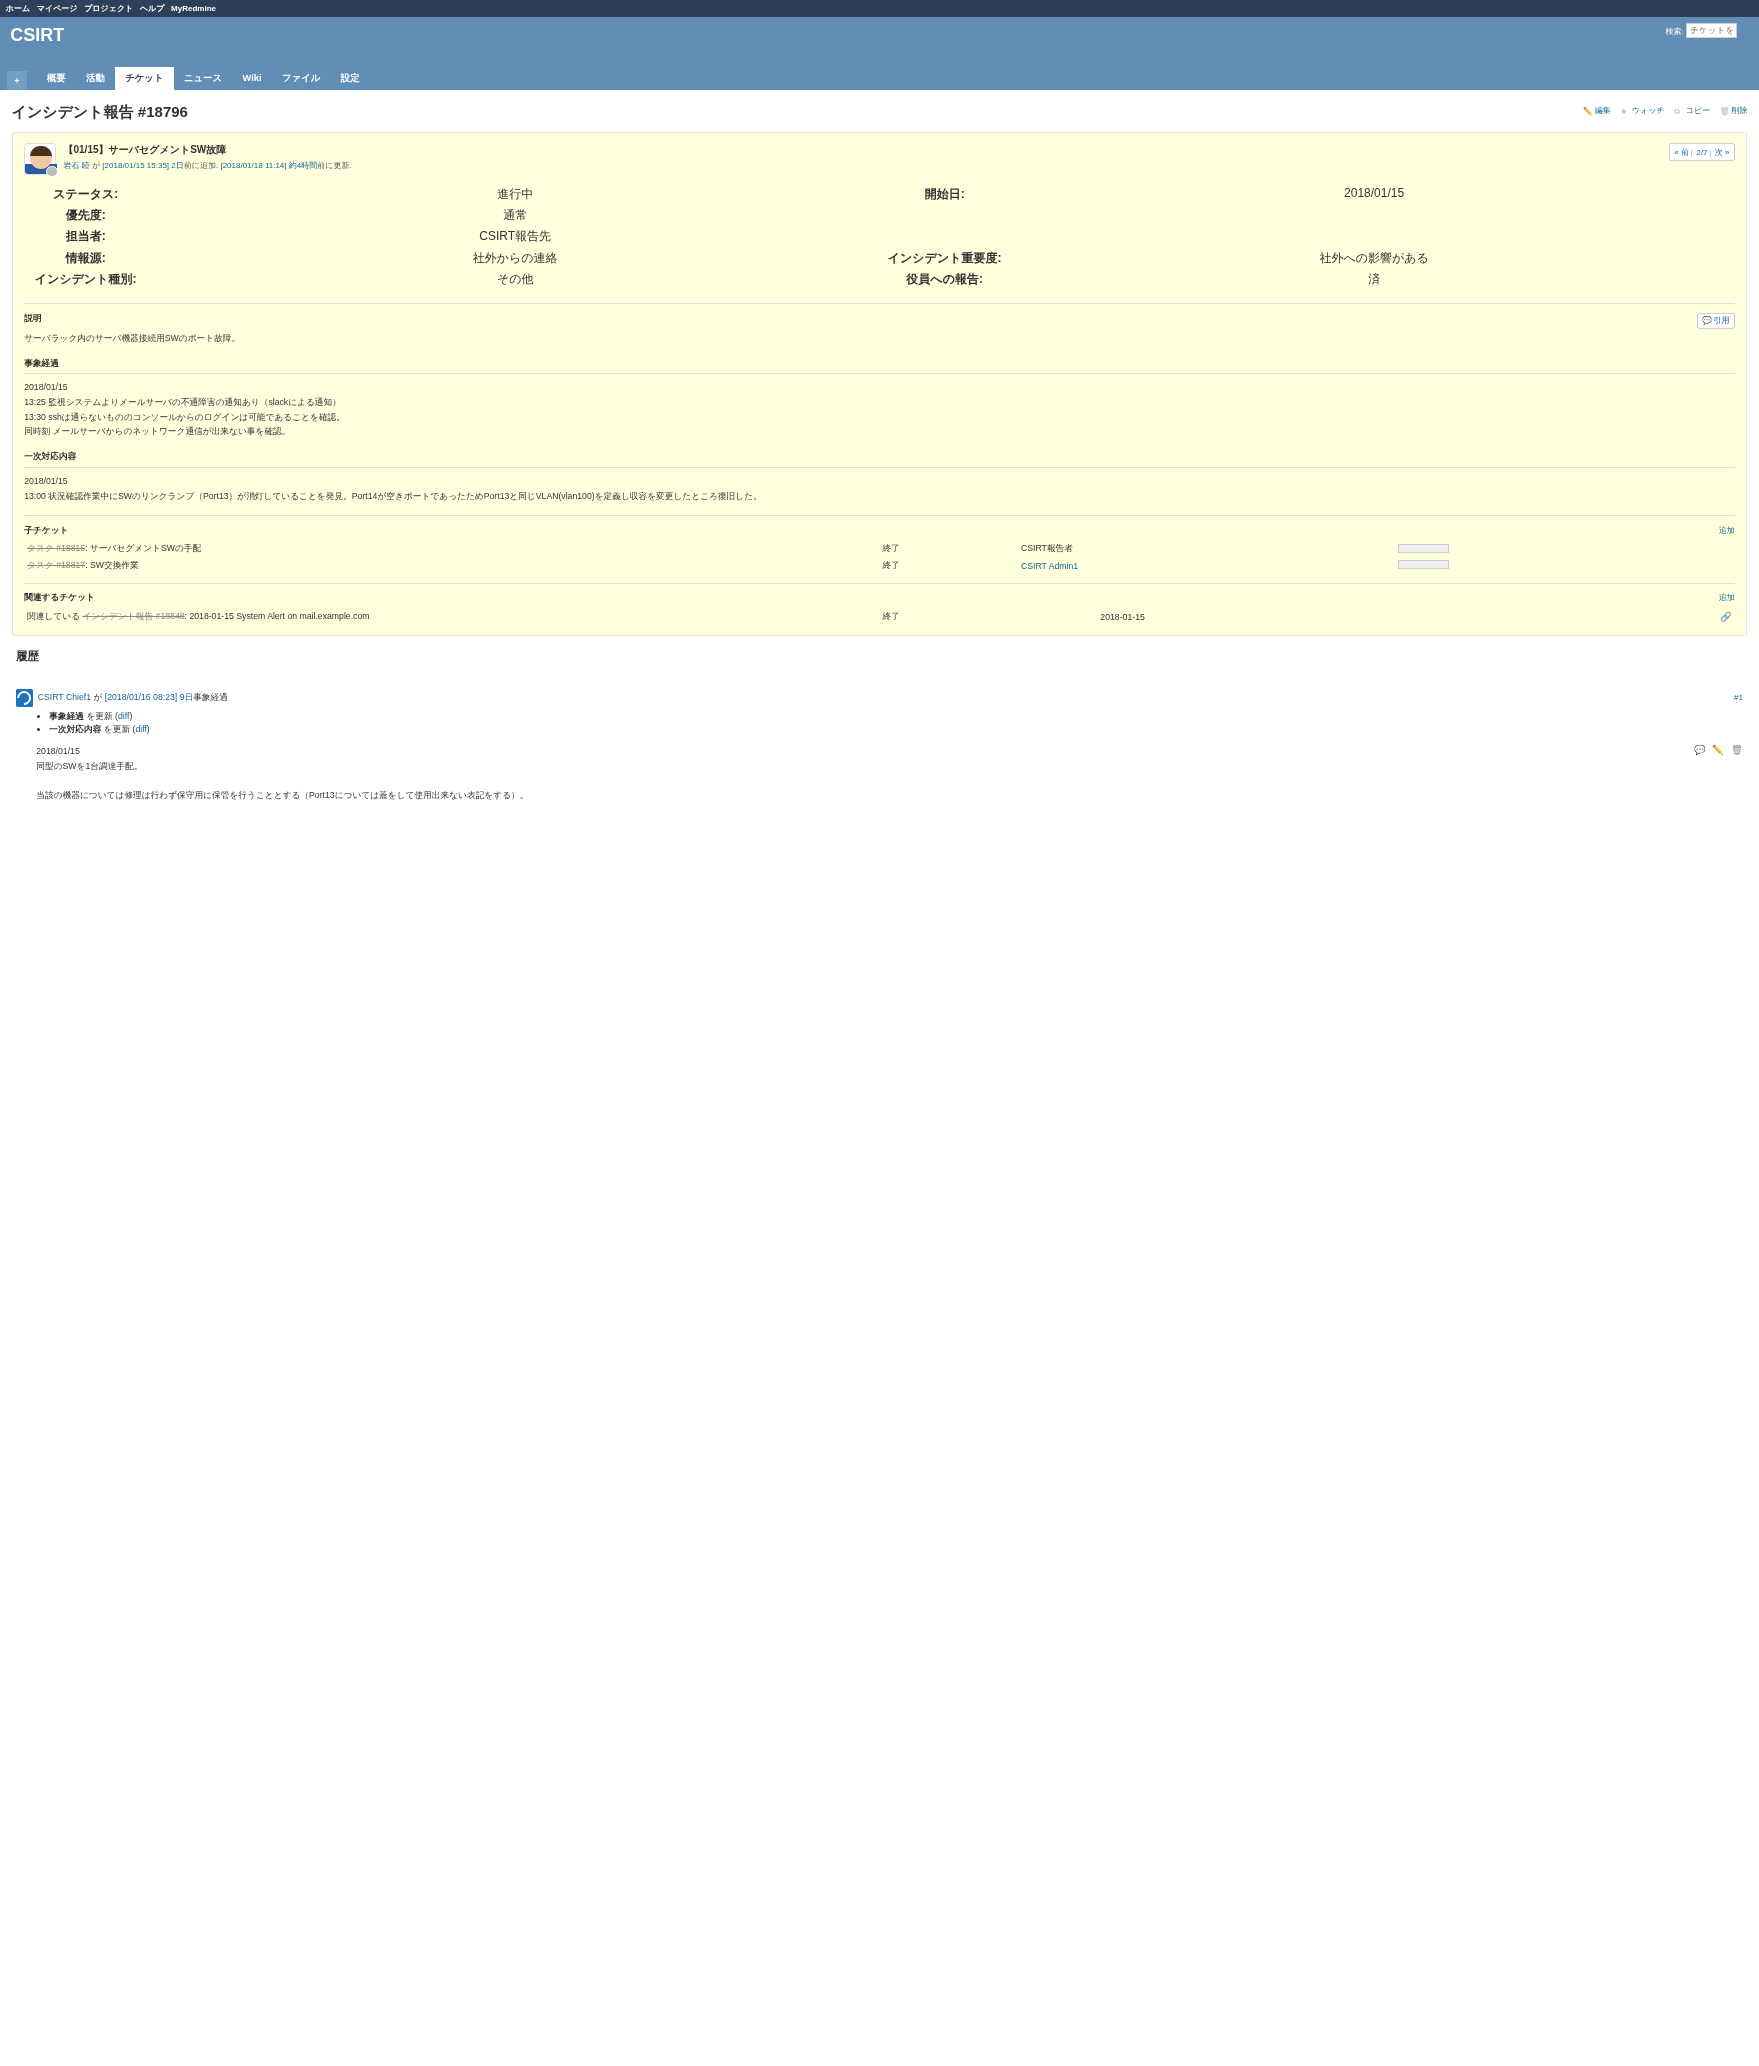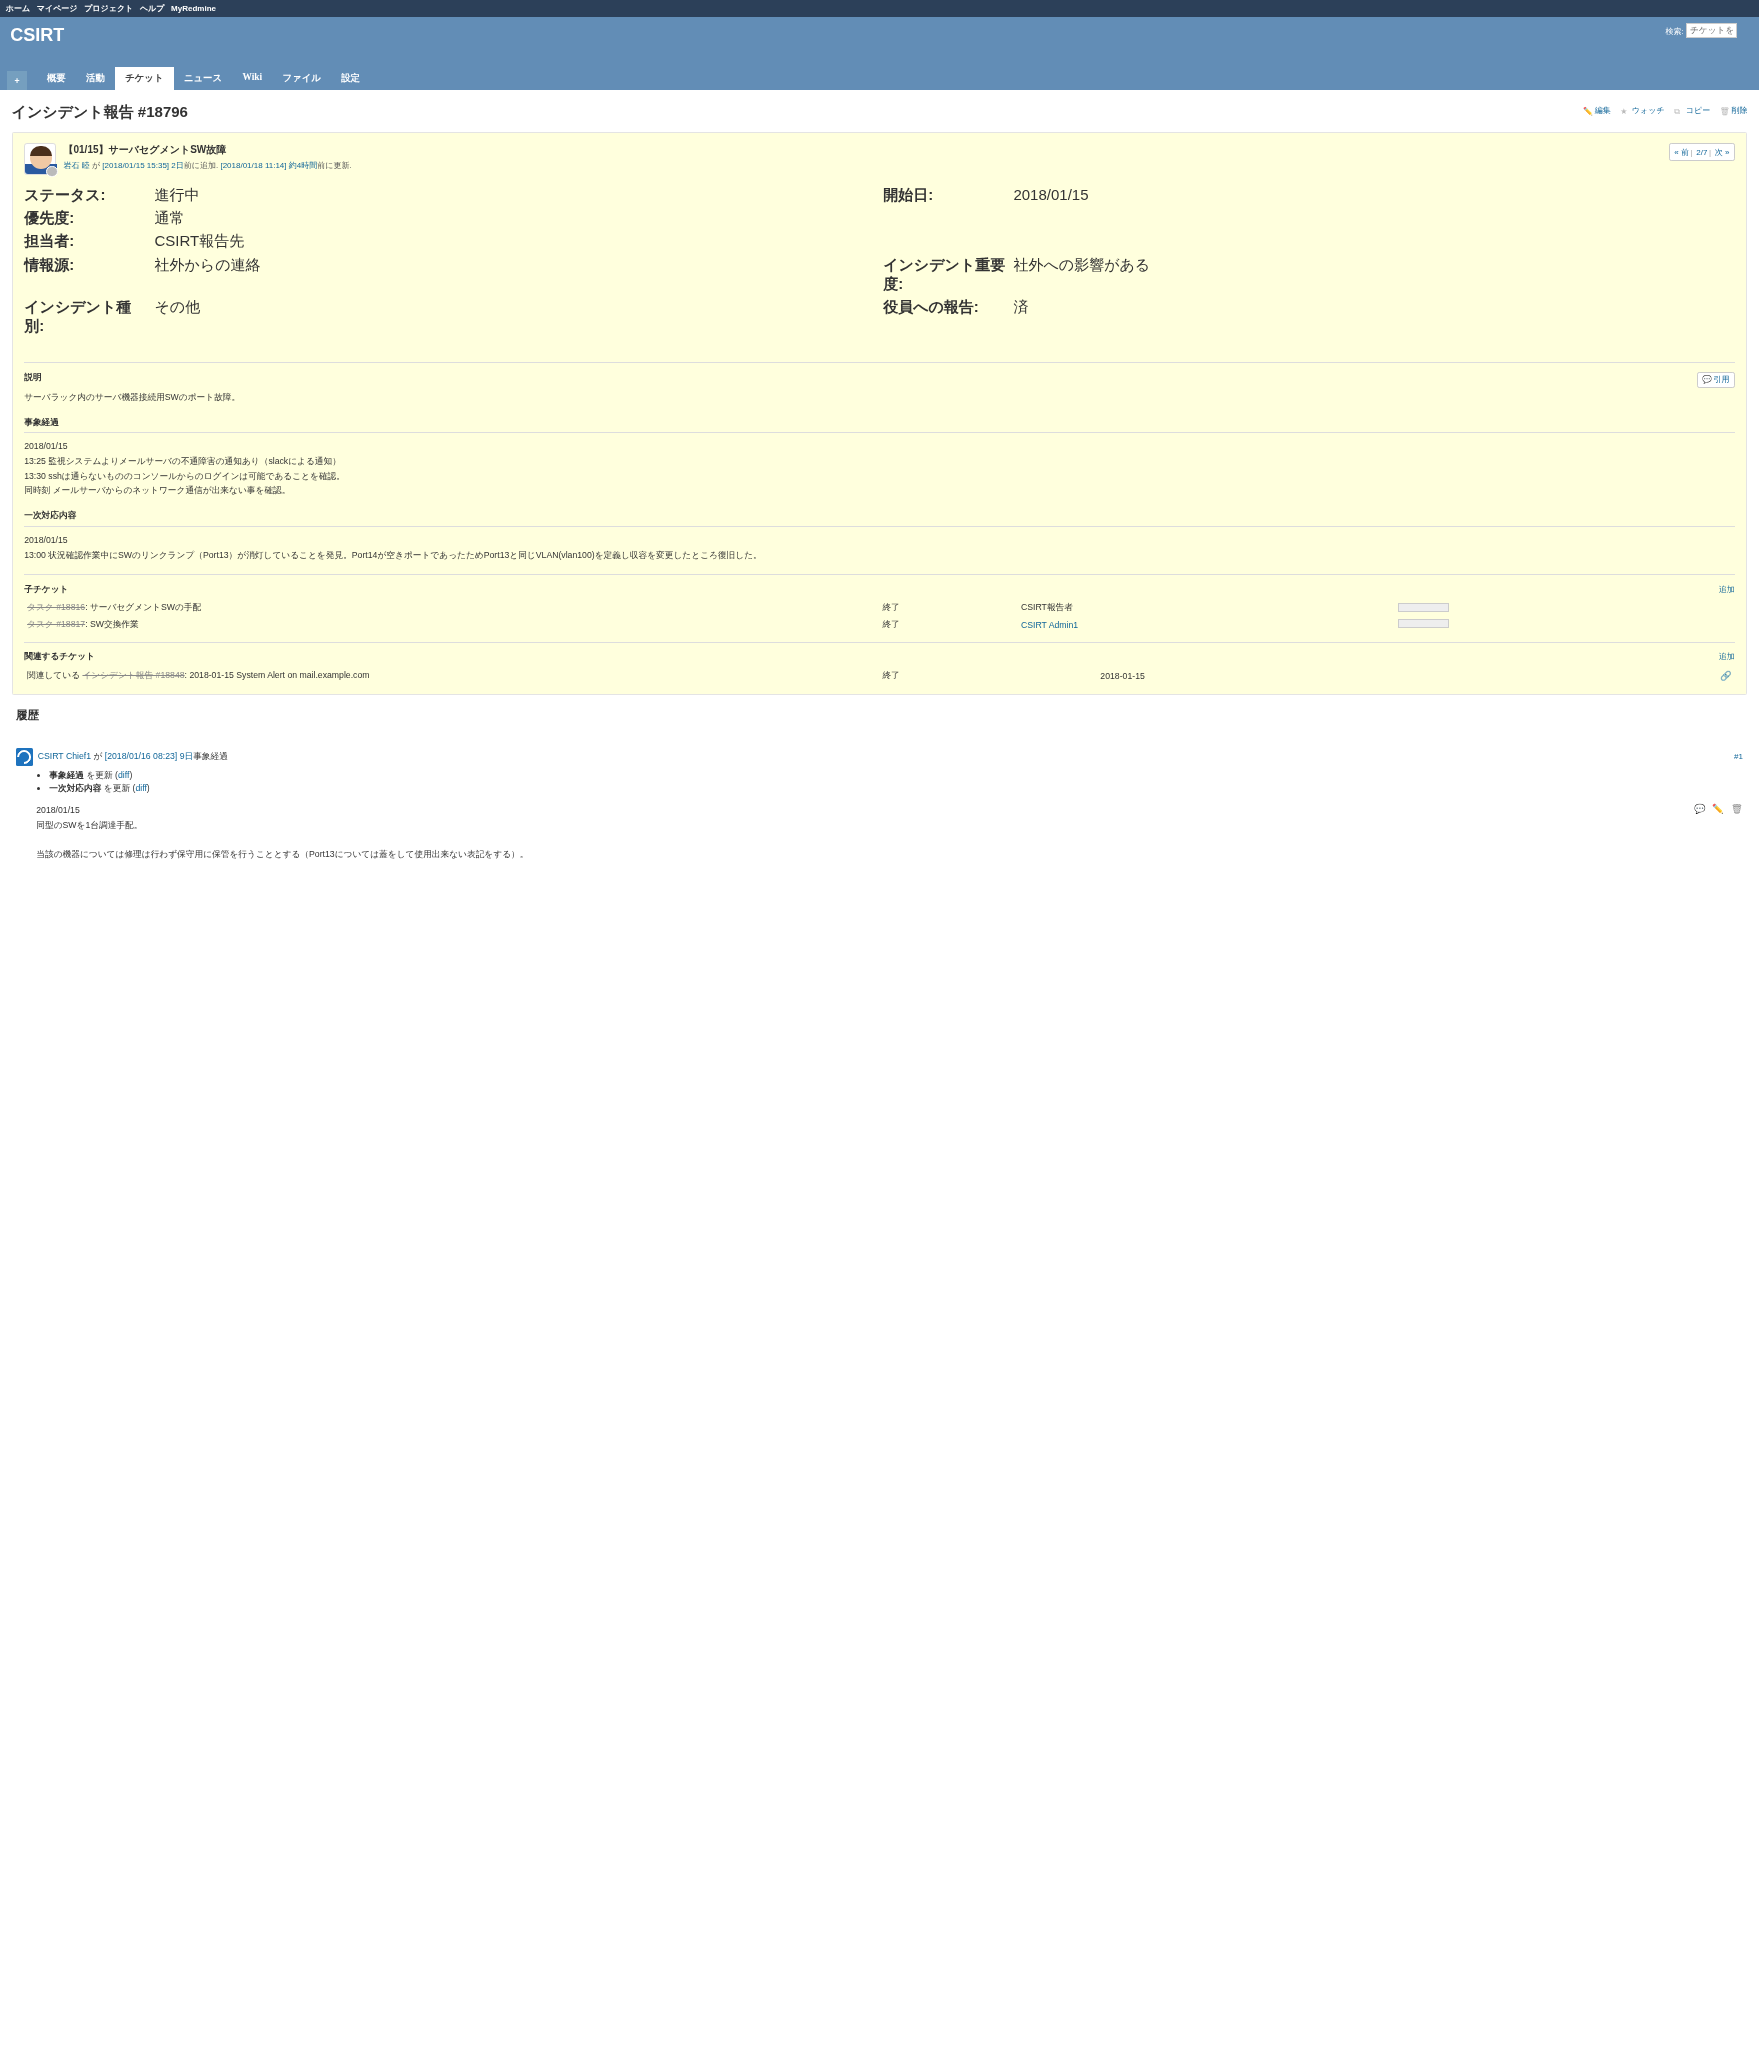--- a/index.html
+++ b/index.html
@@ -9,21 +9,21 @@
 .topbar { background: #2c4059; color: #fff; padding: 2.9px 5.8px; font-size: 8px; }
 .topbar a { color: #fff; margin-right: 4.4px; font-weight: bold; }
 
 .header { background: #628db6; color: #fff; padding: 8.7px 10.2px 0 10.2px; position: relative; }
 .header .project-title { font-size: 18px; font-weight: bold; color: #fff; padding-bottom: 20.3px; display: inline-block; }
 .header .search-box { position: absolute; right: 22px; top: 5.8px; color: #fff; font-size: 8px; }
 .header .search-box input { font-size: 8.7px; padding: 1.5px 2.9px; border: 0.7px solid #ccc; width: 51px; }
 
 .main-menu { background: #628db6; padding: 0 7.3px; }
 .main-menu .plus-btn { display: inline-block; background: #759fbf; color: #fff; padding: 4.4px 7.3px; font-weight: bold; margin-right: 7.3px; vertical-align: bottom; }
-.main-menu .tabs { display: inline-flex; font-family: Liberation Serif, serif; }
+.main-menu .tabs { display: inline-flex; }
 .main-menu .tab { padding: 5.1px 10.2px; color: #fff; font-weight: bold; font-size: 9.4px; }
 .main-menu .tab.active { background: #fff; color: #444; }
 
 .content { padding: 7.3px 11.6px; }
 .page-title { font-size: 15px; font-weight: bold; margin: 5.8px 0 10.2px 0; }
 .contextual { float: right; font-size: 8px; margin-top: 7.3px; }
 .contextual a { margin-left: 7.3px; }
 .icon { display: inline-block; width: 10.2px; height: 10.2px; margin-right: 1.5px; vertical-align: -1.5px; }
 
 .issue-box { background: #ffffdd; border: 0.7px solid #e4e4e4; padding: 10.2px 11.6px; border-radius: 1.5px; margin-bottom: 10.2px; }
@@ -32,21 +32,21 @@
 .avatar-face { width: 22px; height: 22px; border-radius: 50%; background: #f0c9a4; position: absolute; top: 2.9px; left: 5.1px; }
 .avatar-hair { width: 22px; height: 10.2px; border-radius: 13px 13px 0 0; background: #4a2f1b; position: absolute; top: 1.5px; left: 5.1px; }
 .avatar-body { width: 32px; height: 10.2px; background: #2a5aa0; position: absolute; bottom: 0; border-radius: 0 0 2.9px 2.9px; }
 .avatar-mini { width: 11.6px; height: 11.6px; border-radius: 50%; background: #bbb; position: absolute; bottom: -2.9px; right: -2.9px; border: 1.5px solid #fff; }
 .issue-title { font-size: 10px; font-weight: bold; margin-bottom: 2.9px; }
 .issue-meta { font-size: 8px; color: #555; }
 .issue-meta a { color: #169; }
 .issue-nav { float: right; font-size: 8px; background: #fff; border: 0.7px solid #ccc; border-radius: 2.2px; padding: 2.2px 4.4px; }
 .issue-nav span.sep { color: #aaa; margin: 0 1.5px; }
 
-.attr-grid { display: grid; grid-template-columns: 123px 1fr 123px 1fr; row-gap: 4.4px; column-gap: 7.3px; margin-bottom: 26px; font-size: 15px; }
+.attr-grid { display: grid; grid-template-columns: 123px 1fr 123px 1fr; row-gap: 4.4px; column-gap: 7.3px; margin-bottom: 15px; font-size: 12px; text-align: center; }
 .attr-label { font-weight: bold; }
 hr.sep { border: none; border-top: 0.7px solid #ddd; margin: 8.7px 0; }
 
 .desc-head { font-weight: bold; margin-bottom: 5.8px; }
 .quote-btn { float: right; background: #fff; border: 0.7px solid #ccc; border-radius: 2.2px; padding: 1.5px 4.4px; font-size: 8px; color: #169; cursor: pointer; }
 .quote-btn .bubble { color: #6ab0e0; margin-right: 1.5px; }
 .desc-body { margin-bottom: 11.6px; line-height: 1.7; }
 .section-h { font-weight: bold; margin: 10.2px 0 5.8px; border-bottom: 0.7px solid #ddd; padding-bottom: 2.9px; }
 
 .subtickets-head, .related-head { font-weight: bold; }

